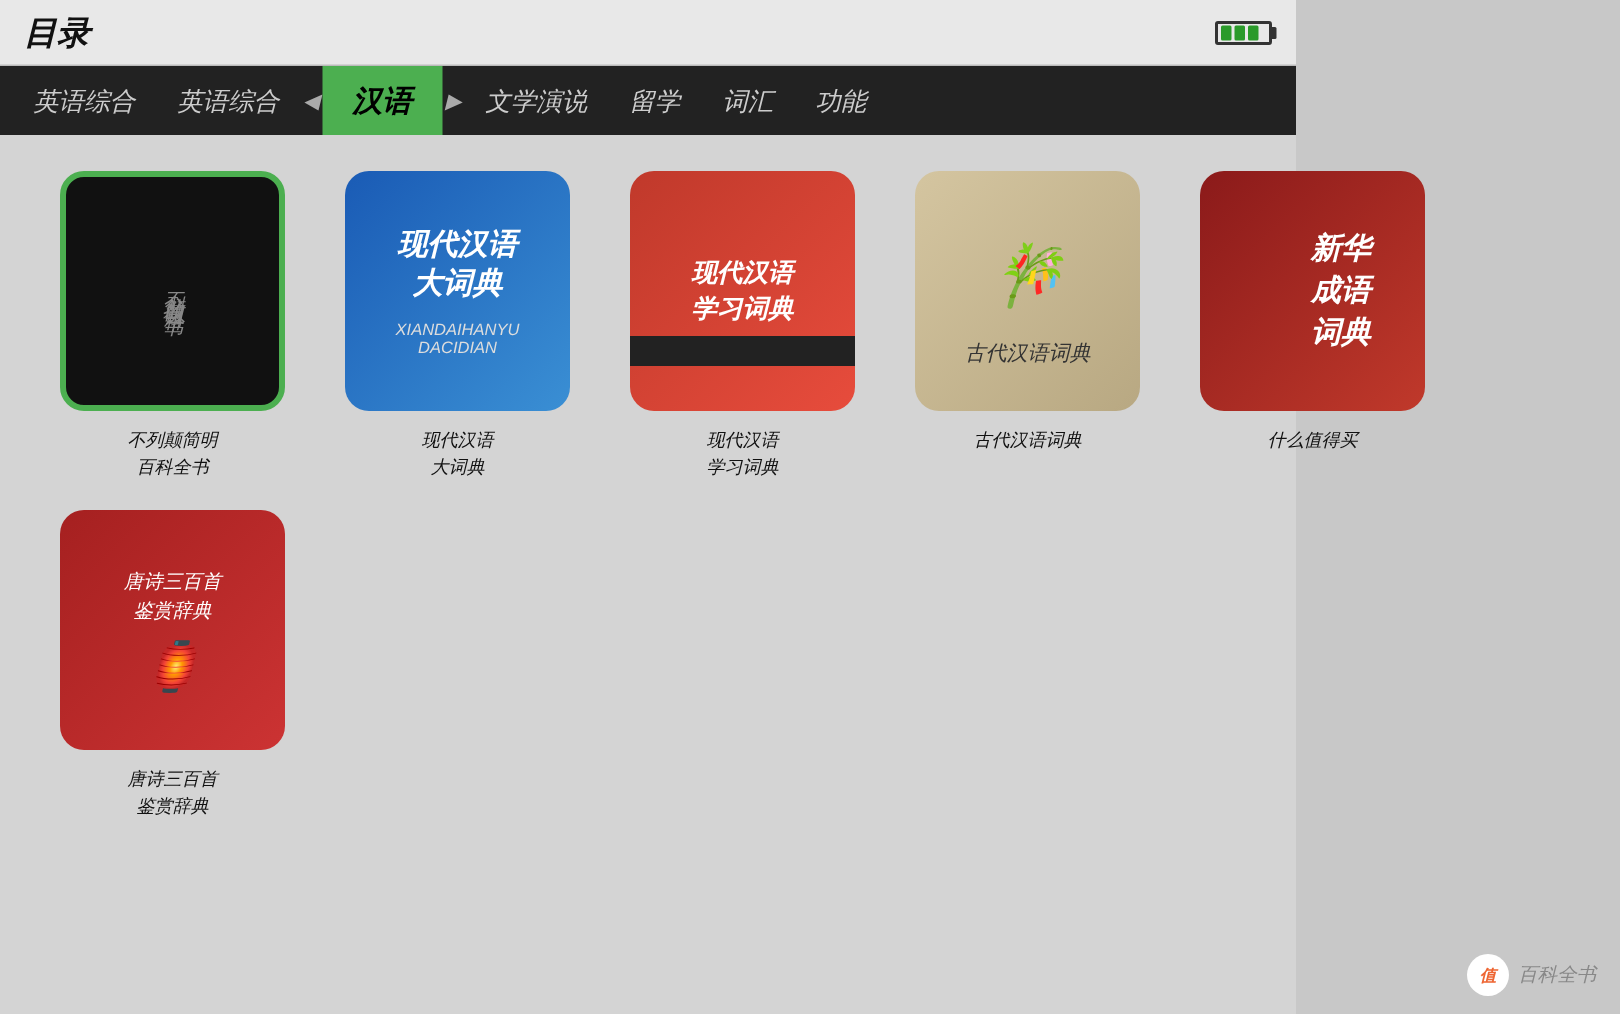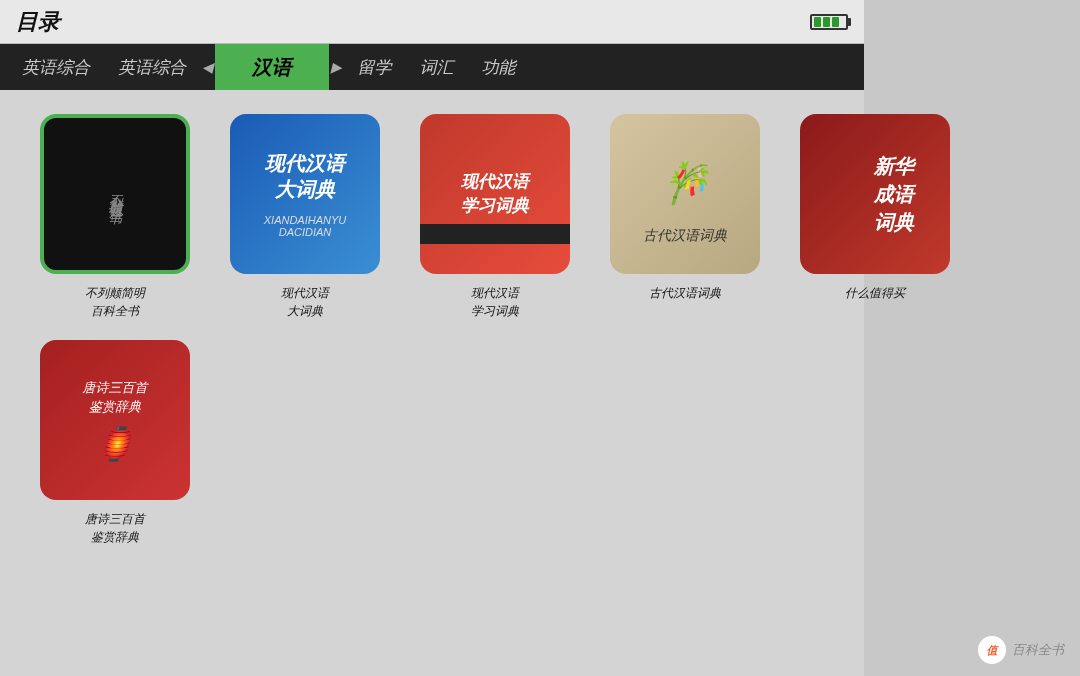--- a/index.html
+++ b/index.html
@@ -92,21 +92,21 @@
       height: 100%;
       display: flex;
       align-items: center;
     }
 
     .nav-tab.active {
       background: #4caf50;
       color: #000;
       font-weight: bold;
       font-size: 20px;
-      padding: 6px 37px;
+      padding: 6px 20px;
       border-radius: 0;
     }
 
     .nav-arrow {
       color: #aaa;
       font-size: 14px;
       margin: 0 2px;
     }
 
     
@@ -309,20 +309,21 @@
       </div>
     </div>
   </div>
 
   <div class="nav-tabs">
     <div class="nav-tab">英语综合</div>
     <div class="nav-tab">英语综合</div>
     <span class="nav-arrow">◀</span>
     <div class="nav-tab active">汉语</div>
     <span class="nav-arrow">▶</span>
+    <div class="nav-tab">文学演说</div>
     <div class="nav-tab">留学</div>
     <div class="nav-tab">词汇</div>
     <div class="nav-tab">功能</div>
   </div>
 
   <div class="content">
 
     <div class="books-row">
 
       <div class="book-item">

